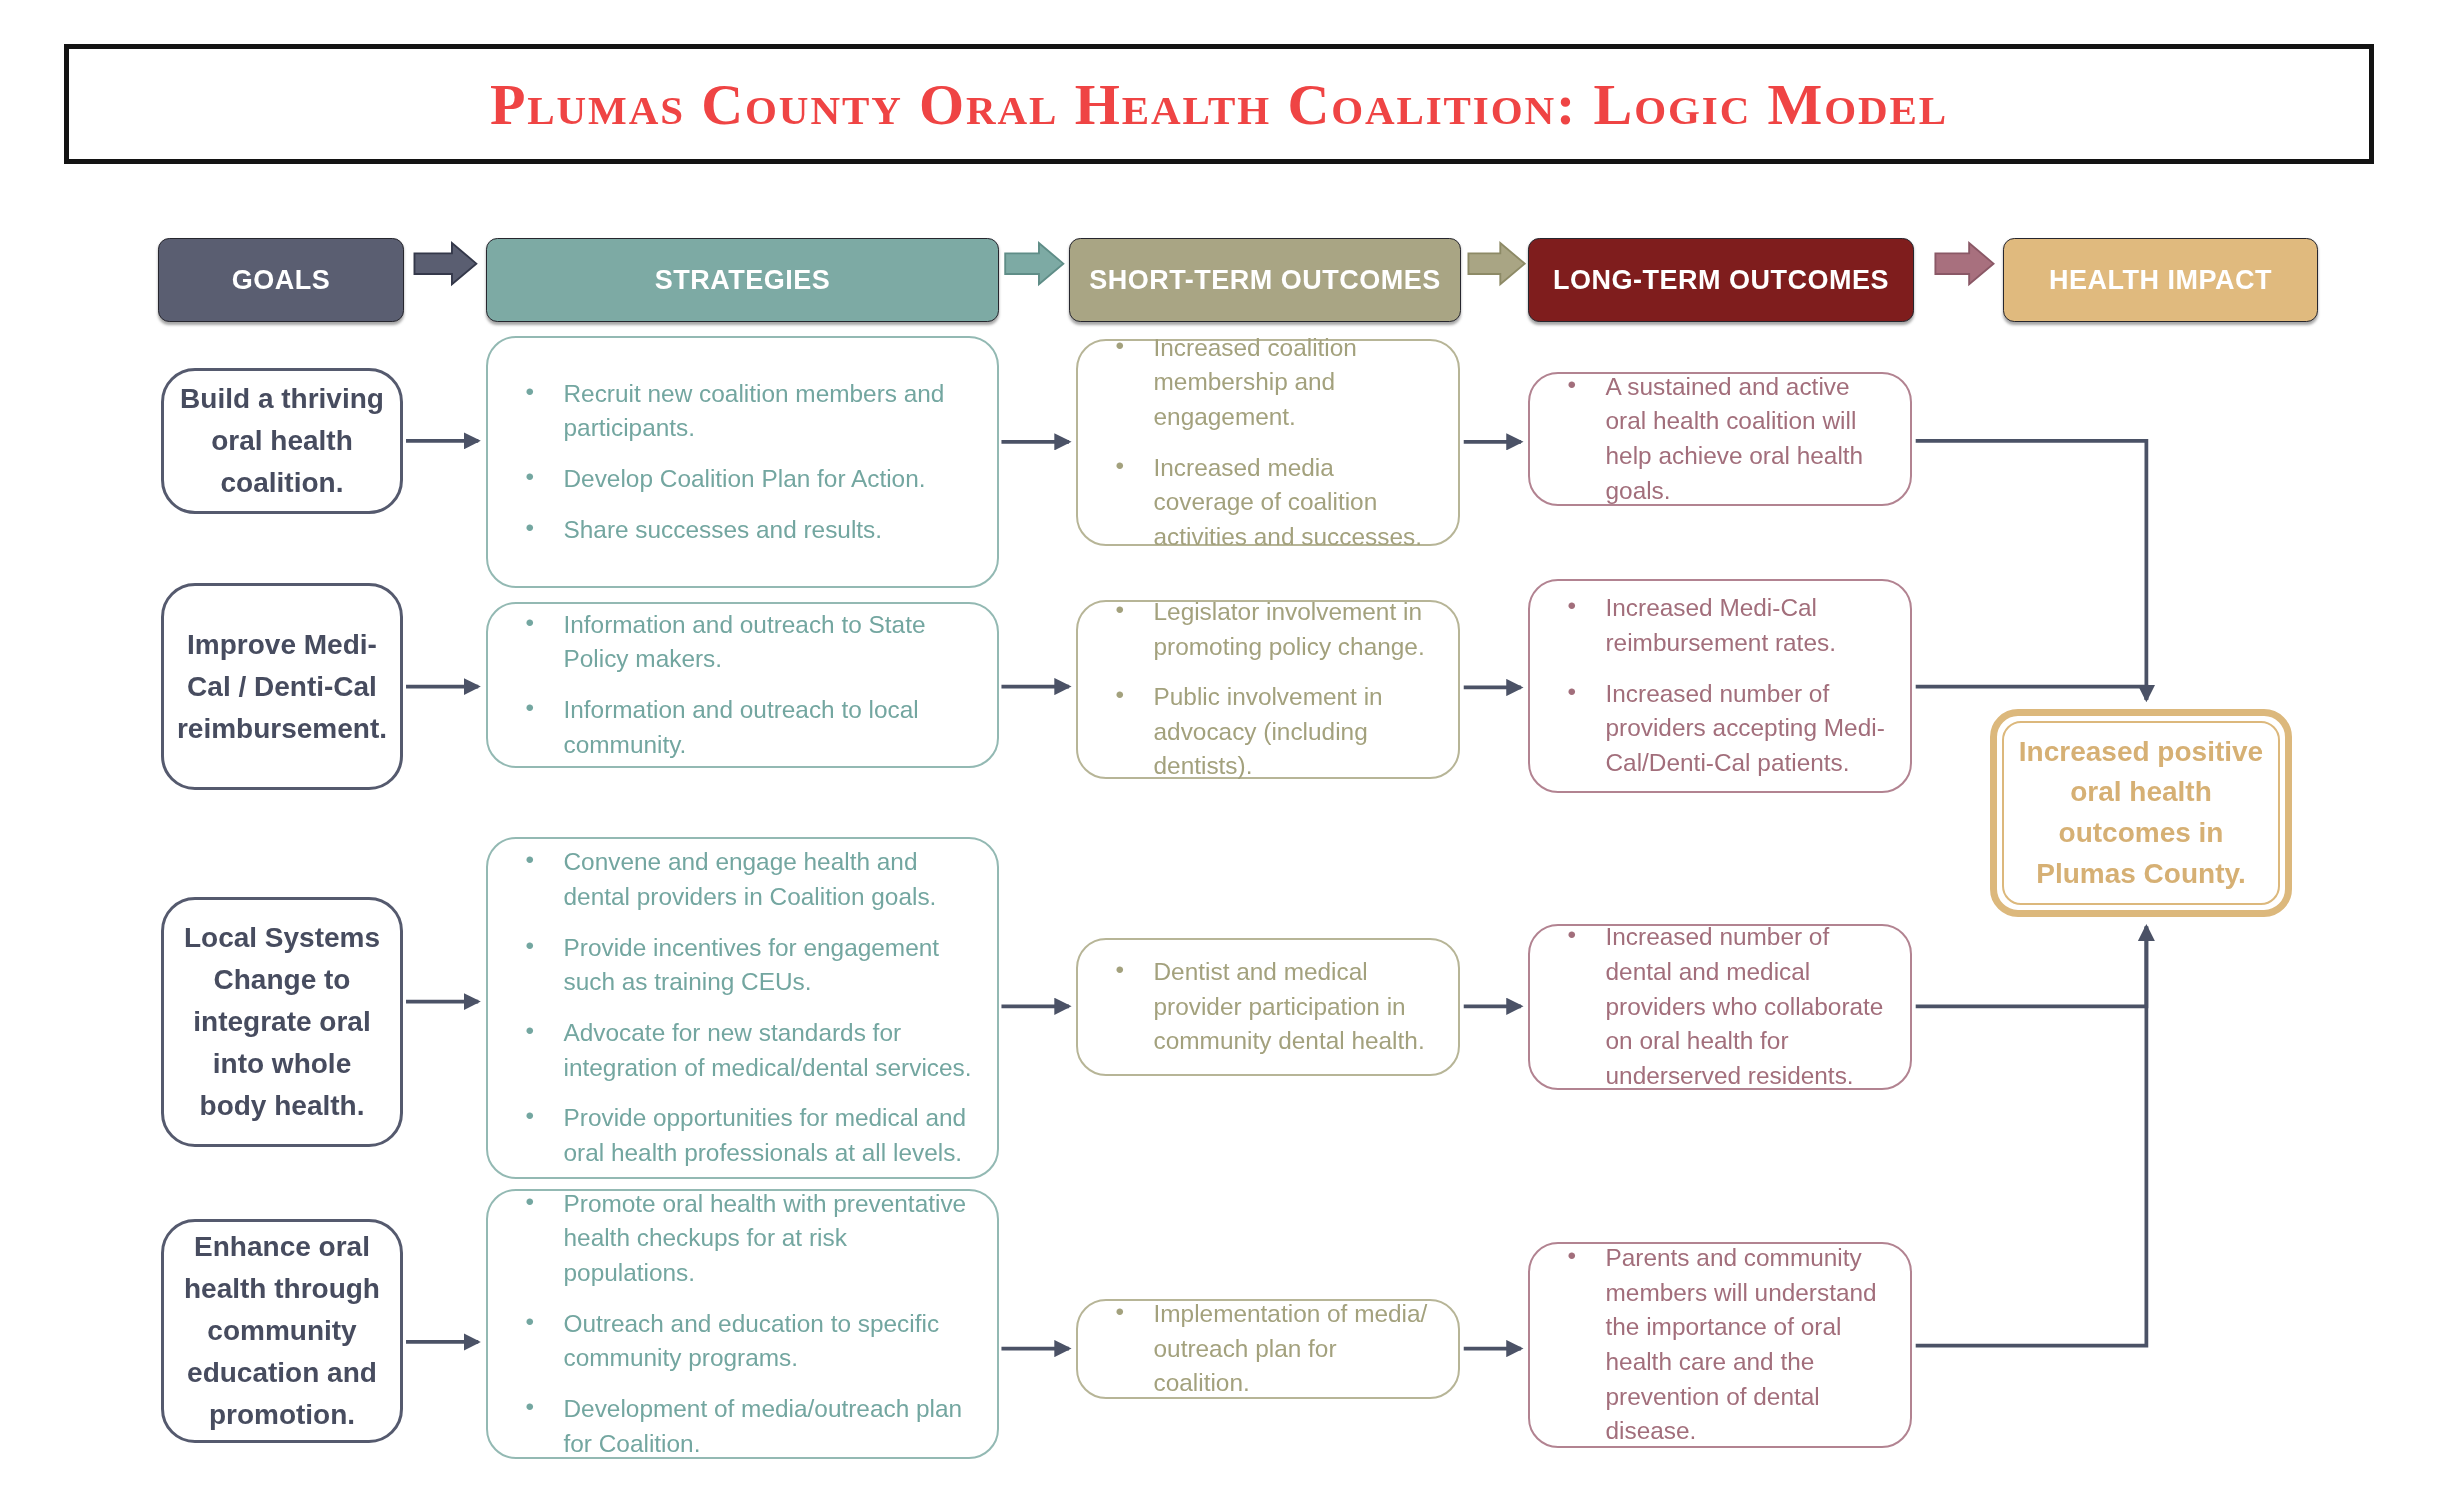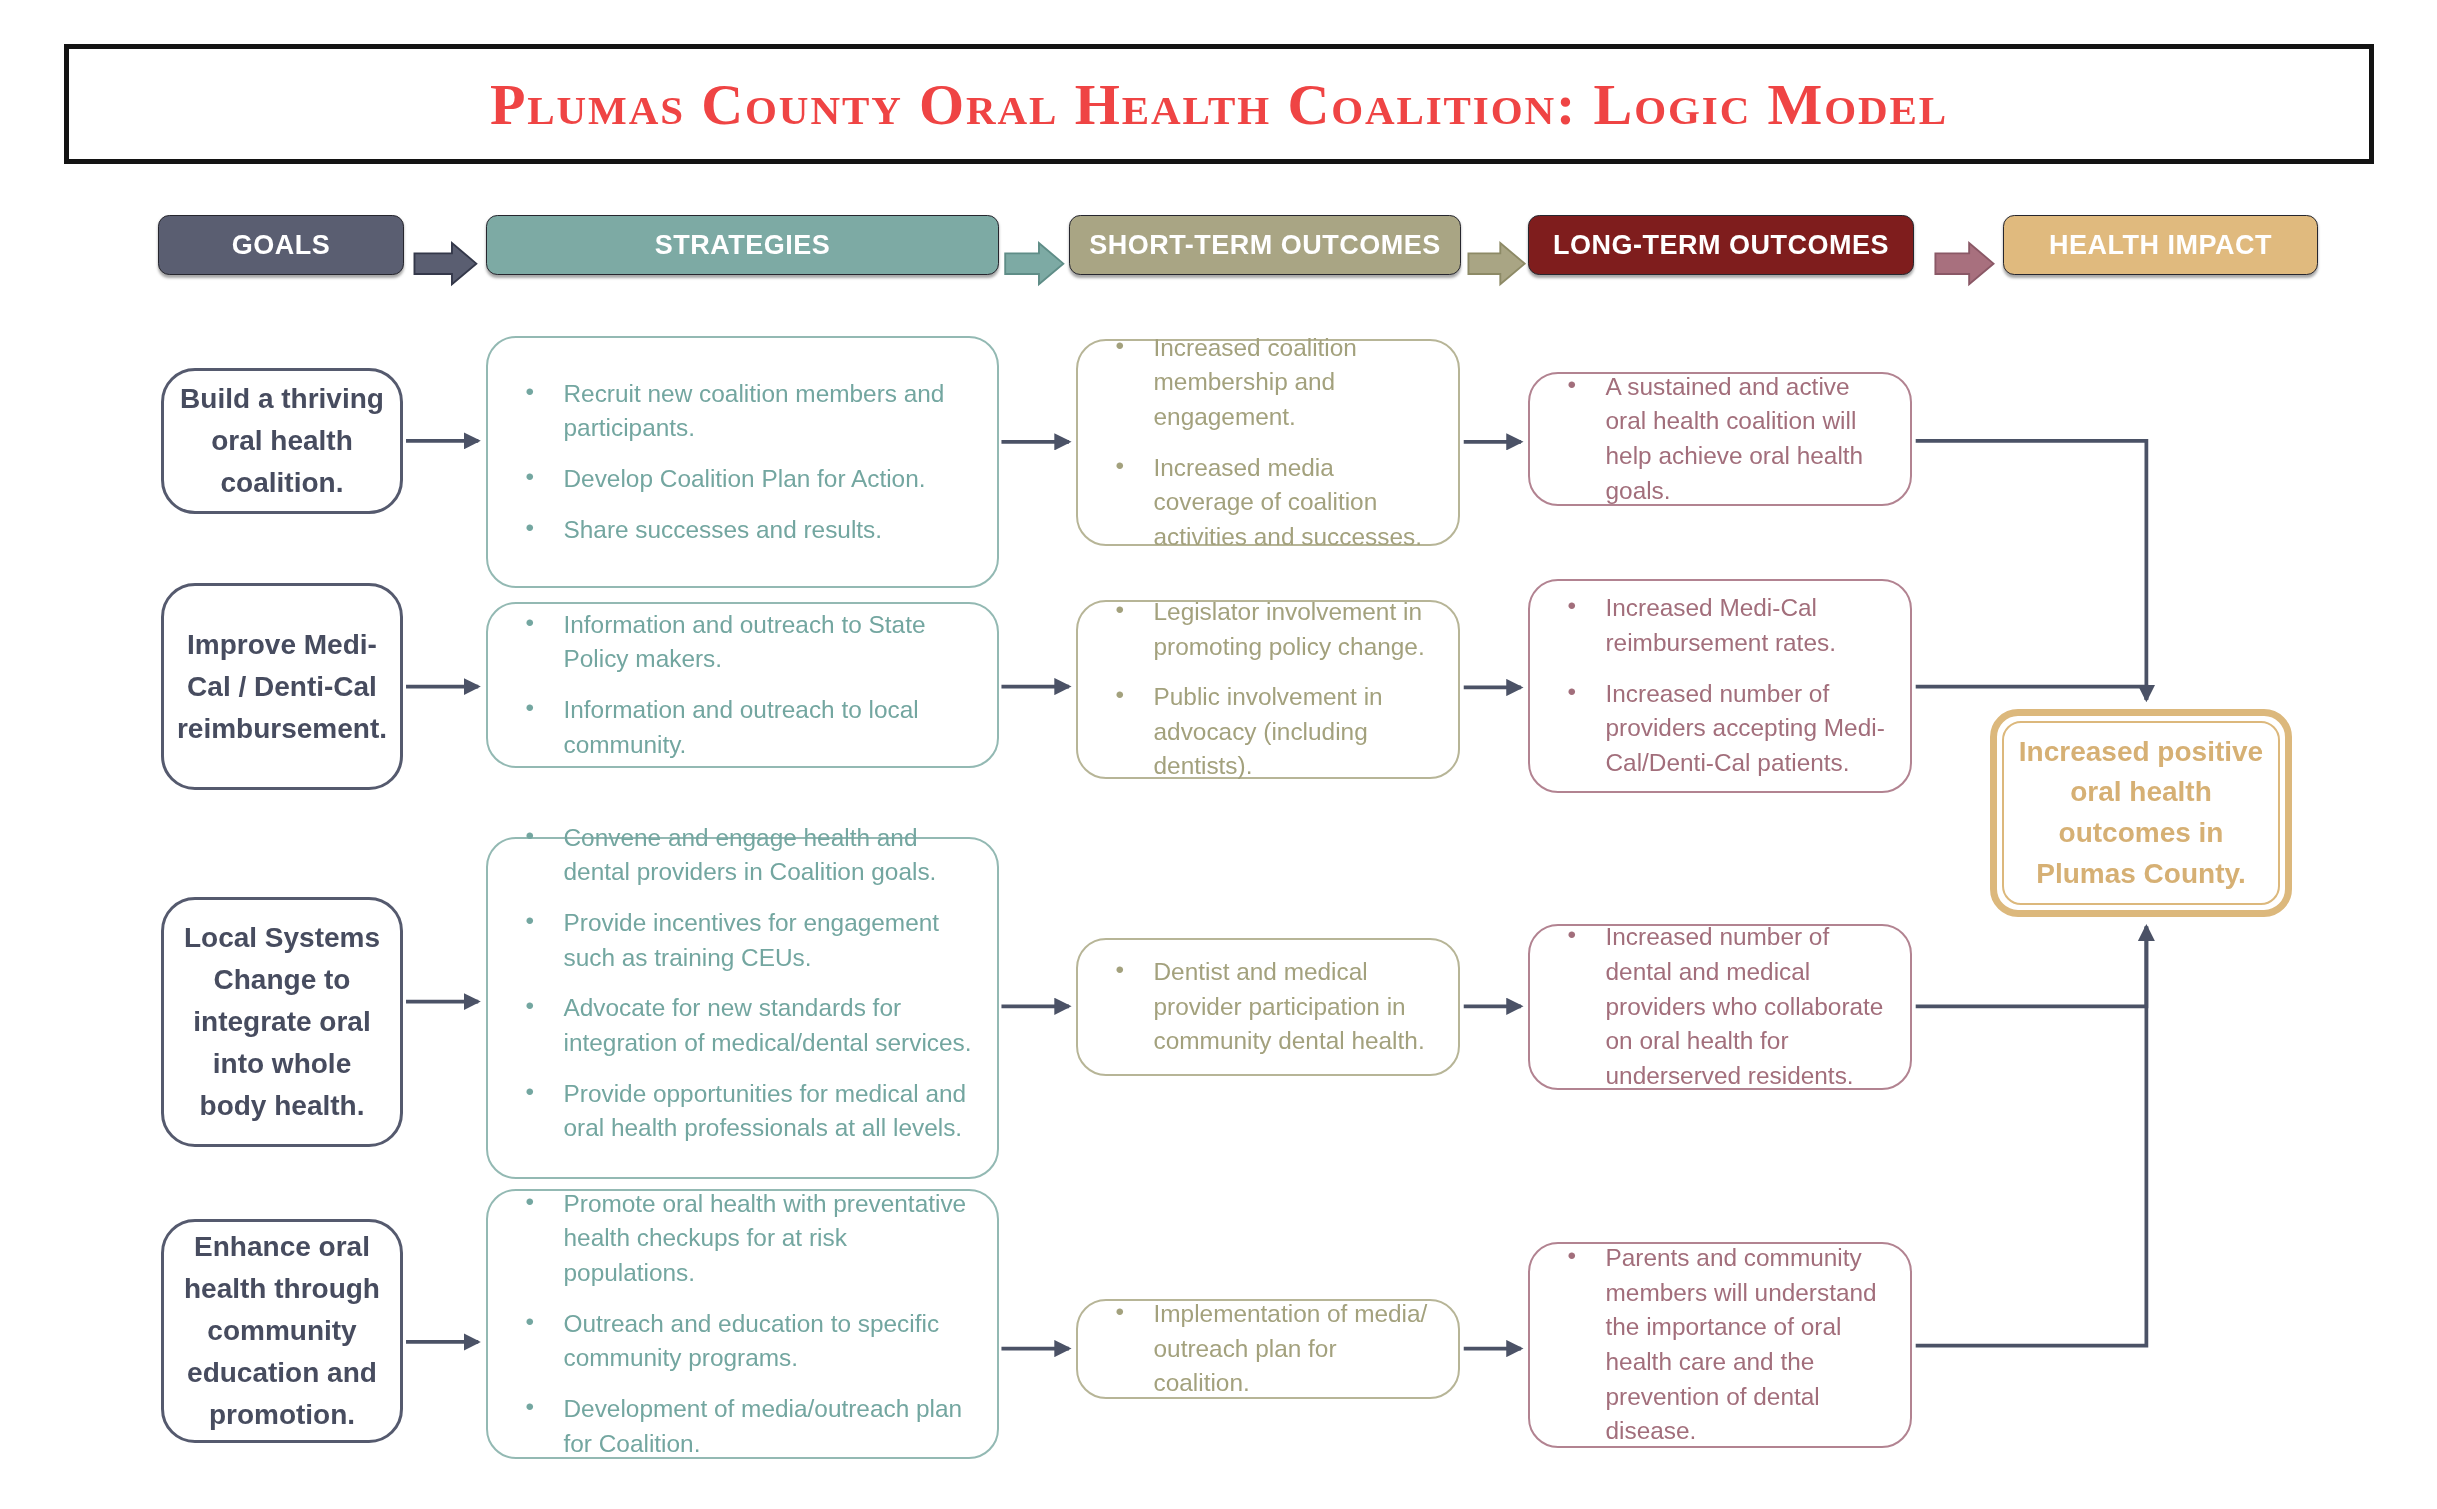--- a/index.html
+++ b/index.html
@@ -12,21 +12,21 @@
     position:absolute;left:64px;top:44px;width:2310px;height:120px;
     border:5.6px solid #131313;box-sizing:border-box;background:#fff;
     display:flex;align-items:center;justify-content:center;
   }
   .title-text{
     font-family:"Liberation Serif", serif;font-variant:small-caps;
     font-weight:bold;font-size:58px;letter-spacing:1.9px;color:#ef4444;white-space:nowrap;
   }
   
   .hdr{
-    position:absolute;top:215px;height:60px;border-radius:11.3px;box-sizing:border-box;
+    position:absolute;top:238px;height:84px;border-radius:11.3px;box-sizing:border-box;
     display:flex;align-items:center;justify-content:center;
     color:#ffffff;font-weight:bold;font-size:27px;letter-spacing:0.5px;
     border:1.9px solid #26262e;box-shadow:0 2.8px 2.8px rgba(0,0,0,.35);white-space:nowrap;
   }
   .hdr-goals{left:158px;width:246px;background:#5a5e71;}
   .hdr-strategies{left:486px;width:513px;background:#7daaa4;}
   .hdr-short{left:1069px;width:392px;background:#a9a584;}
   .hdr-long{left:1528px;width:386px;background:#7f1d1d;}
   .hdr-impact{left:2003px;width:315px;background:#e0ba7e;}
   
@@ -41,21 +41,21 @@
   .g2{top:583px;height:207px;}
   .g3{top:897px;height:250px;}
   .g4{top:1219px;height:224px;}
   .list-box{border:2.8px solid;border-radius:30px;display:flex;align-items:center;padding:15px 22.5px;}
   .list-box ul{list-style:none;margin:0;padding:0;width:100%;}
   .list-box li{position:relative;padding-left:53px;font-size:24.4px;line-height:1.42;margin:16px 0;}
   .list-box li::before{content:"\2022";position:absolute;left:15px;top:-1.9px;font-size:1em;}
   .strategies-box{border-color:#93b9b3;color:#73a6a0;left:486px;width:513px;}
   .s1{top:336px;height:252px;}
   .s2{top:602px;height:166px;}
-  .s3{top:837px;height:342px;align-items:flex-end;}
+  .s3{top:837px;height:342px;}
   .s4{top:1189px;height:270px;}
   .short-box{border-color:#b7b597;color:#a3a17d;left:1076px;width:384px;}
   .o1{top:339px;height:207px;}
   .o2{top:600px;height:179px;}
   .o3{top:938px;height:138px;}
   .o4{top:1299px;height:100px;}
   .long-box{border-color:#b28391;color:#a26e7b;left:1528px;width:384px;}
   .l1{top:372px;height:134px;}
   .l2{top:579px;height:214px;}
   .l3{top:924px;height:166px;}

